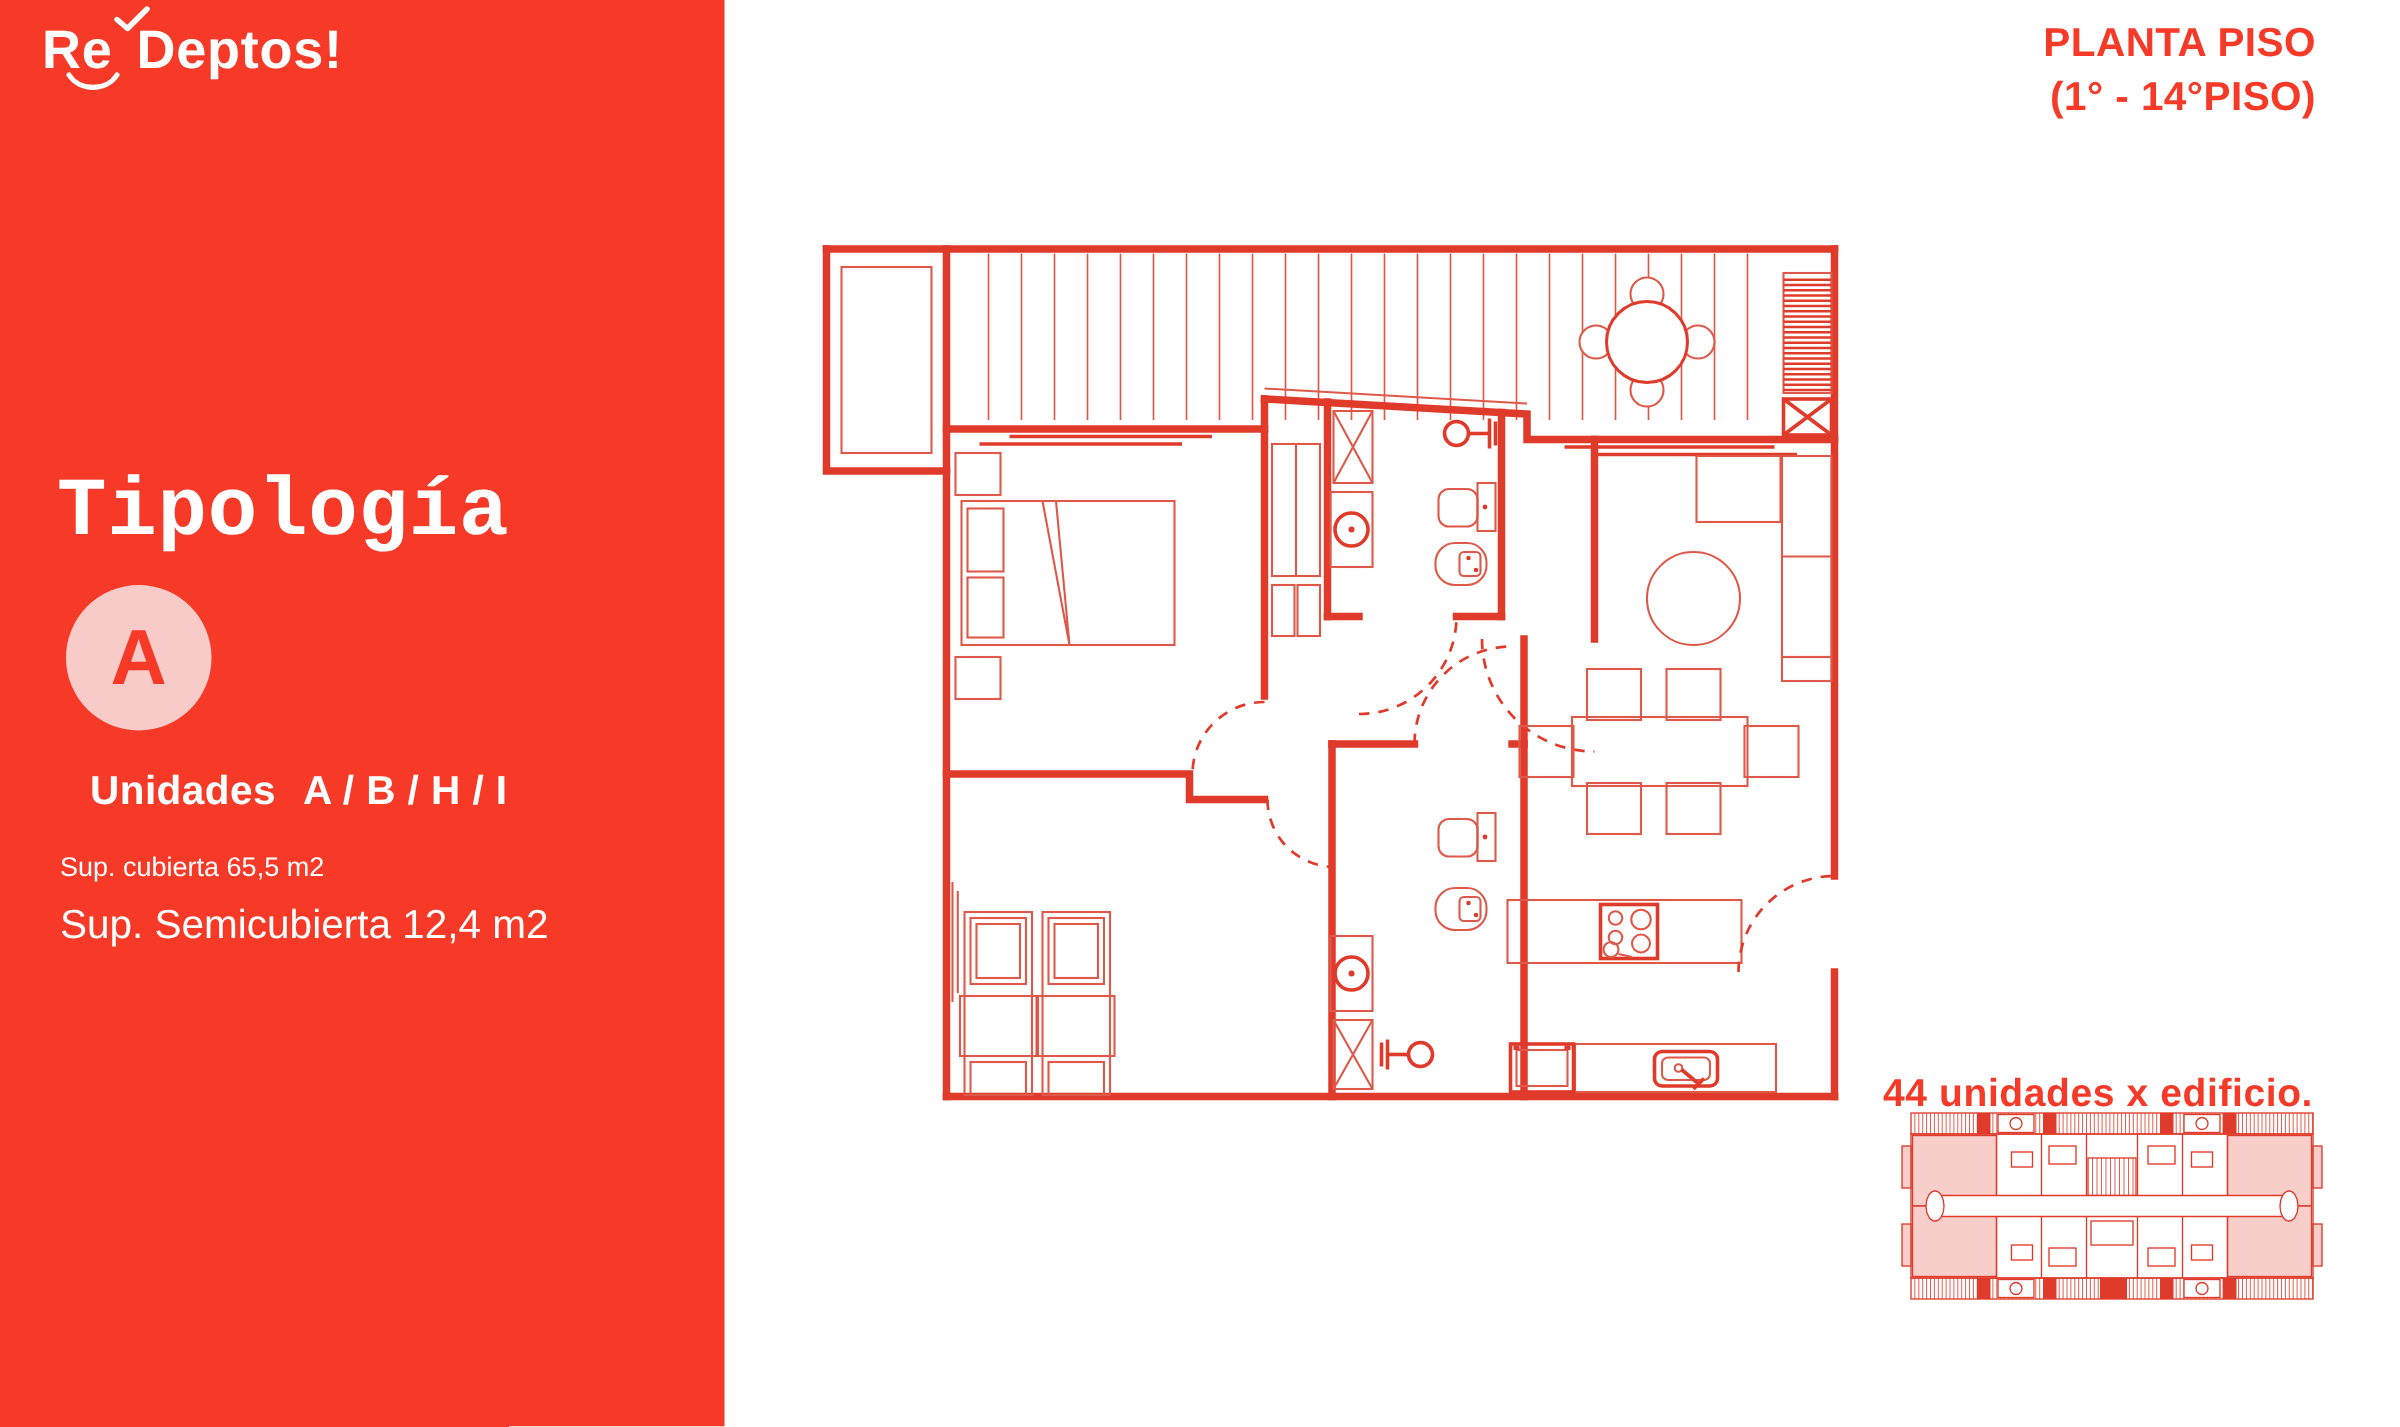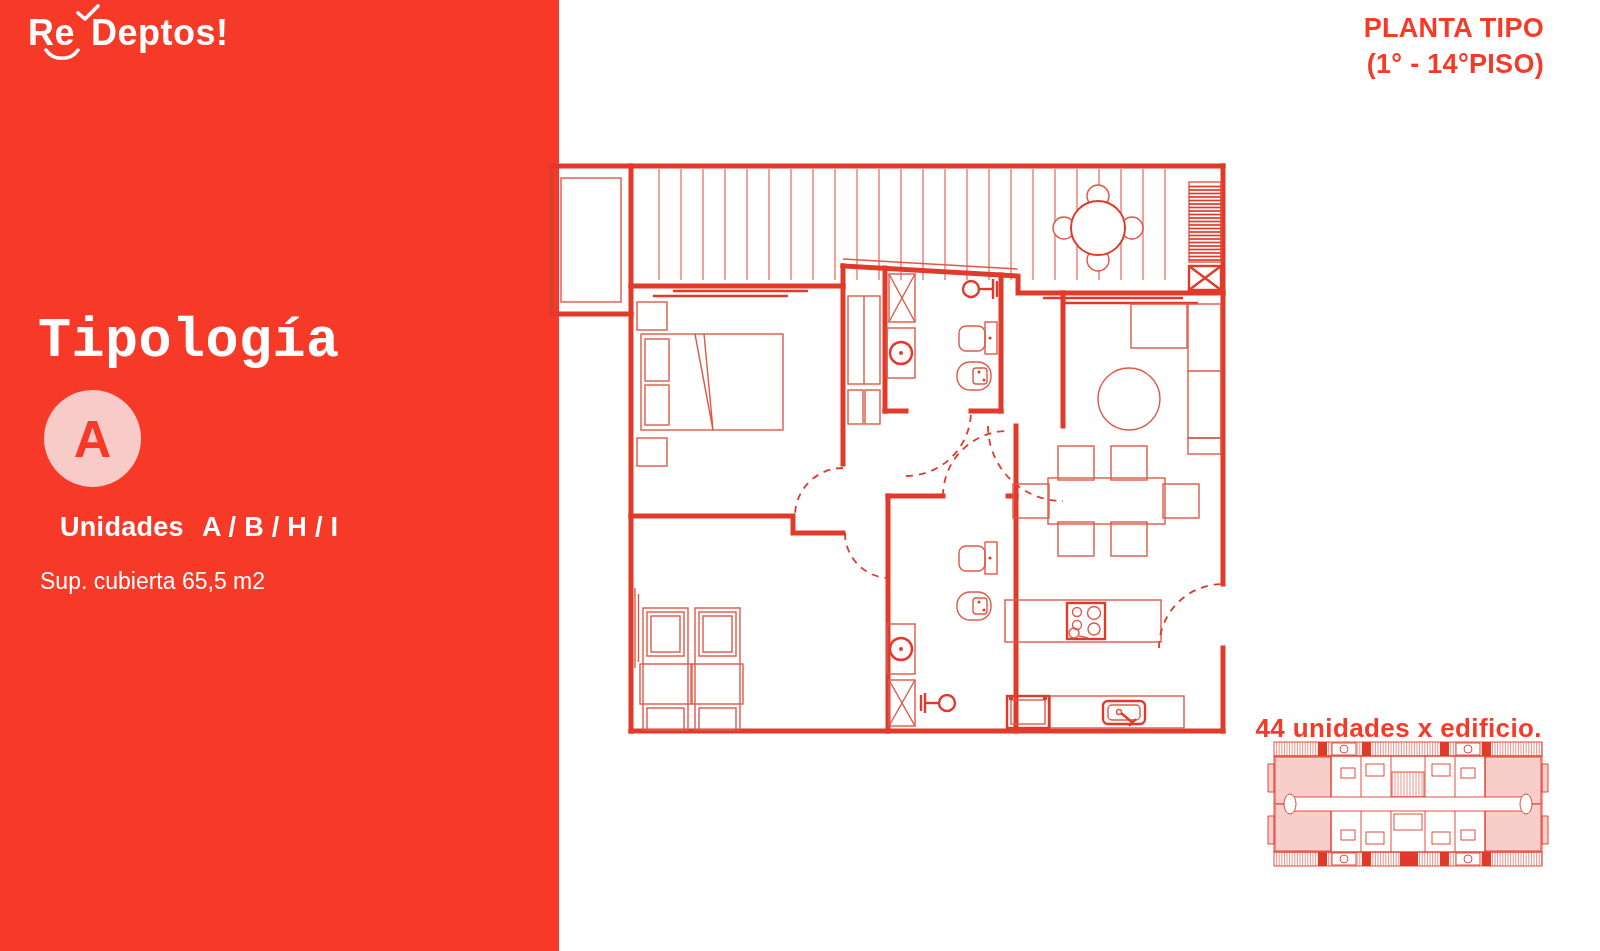--- a/index.html
+++ b/index.html
@@ -5,33 +5,33 @@
   :root{
     --brand:#f73a28; --plan:#e03a2b; --thin:#de5949;
     --badge:#f9cbc8; --pink:#f6beb8; --bg:#ffffff;
   }
   *{margin:0;padding:0;box-sizing:border-box;}
   html,body{width:1600px;height:951px;overflow:hidden;background:var(--bg);
     font-family:"Liberation Sans",sans-serif;}
   .stage{position:relative;width:1600px;height:951px;background:var(--bg);}
 
   
-  .sidebar{position:absolute;left:0;top:0;width:559px;height:951px;background:var(--brand);color:#fff;}
+  .sidebar{position:absolute;left:0;top:0;width:483px;height:951px;background:var(--brand);color:#fff;}
   .logo{position:absolute;left:28px;top:12px;font-size:36px;font-weight:800;letter-spacing:.5px;white-space:nowrap;}
   .logo .re{position:relative;display:inline-block;}
   .logo .rest{display:inline-block;margin-left:16px;}
   .logo svg.check{position:absolute;left:48px;top:-8px;}
   .logo svg.curl{position:absolute;left:16px;top:36px;}
   .tip-title{position:absolute;left:38px;top:310px;font-size:55px;font-weight:800;letter-spacing:.5px;font-family:Liberation Mono, monospace;}
   .badge{position:absolute;left:44px;top:390px;width:97px;height:97px;border-radius:50%;
     background:var(--badge);display:flex;align-items:center;justify-content:center;
     color:var(--brand);font-size:52px;font-weight:800;}
   .units{position:absolute;left:40px;top:512px;font-size:27px;font-weight:700;letter-spacing:.3px;margin-left:20px;}
   .units .val{margin-left:18px;}
-  .sup1{position:absolute;left:40px;top:568px;font-size:23px;font-weight:400;}
+  .sup1{position:absolute;left:40px;top:568px;font-size:18px;font-weight:400;}
   .sup2{position:absolute;left:40px;top:601px;font-size:27px;font-weight:400;}
   .sup-total{position:absolute;left:40px;top:660px;font-size:27px;font-weight:700;}
 
   
   .planta{position:absolute;top:10px;right:56px;text-align:right;color:var(--brand);
     font-size:27px;font-weight:800;line-height:1.35;letter-spacing:.3px;}
   .note{position:absolute;top:684px;right:58px;color:var(--brand);font-size:26px;font-weight:700;letter-spacing:.4px;margin-top:29px;}
   .floorplan{position:absolute;left:543px;top:156px;width:690px;height:590px;}
   .thumb{position:absolute;left:1266px;top:738px;width:284px;height:132px;}
 
@@ -65,24 +65,25 @@
 
     <div class="badge">
       <span>A</span>
     </div>
 
     <p class="units">
       <span>Unidades</span><span class="val">A / B / H / I</span>
     </p>
 
     <p class="sup1">Sup. cubierta 65,5 m2</p>
+    <p class="sup2">Sup. Semicubierta 12,4 m2</p>
   </aside>
 
   <div class="planta">
-    <div>PLANTA TIPO</div>
+    <div>PLANTA PISO</div>
     <div>(1° - 14°PISO)</div>
   </div>
 
   <div class="floorplan">
   <svg width="690" height="590" viewBox="0 0 690 590">
 
     <g style="stroke:var(--thin);stroke-width:1.1">
           <line x1="116" y1="13" x2="116" y2="124"></line>
           <line x1="138" y1="13" x2="138" y2="124"></line>
           <line x1="160" y1="13" x2="160" y2="124"></line>

